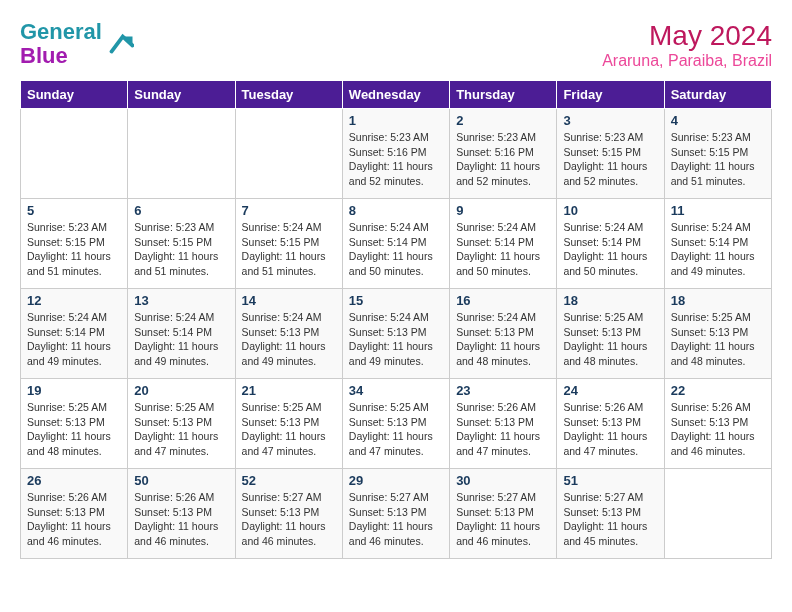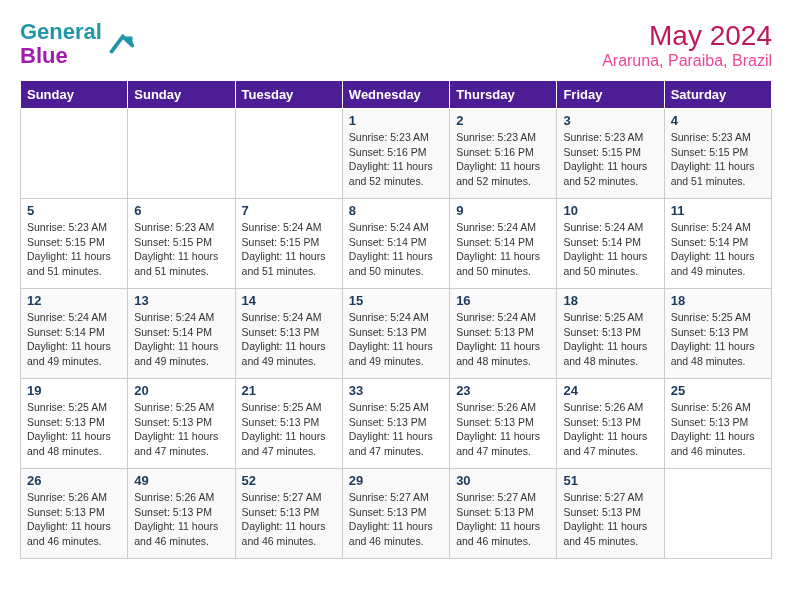--- a/index.html
+++ b/index.html
@@ -271,58 +271,58 @@
 and 47 minutes.</div>
         </td>
         <td>
           <div class="day-num">21</div>
           <div class="day-info" style="white-space: pre-line;">Sunrise: 5:25 AM
 Sunset: 5:13 PM
 Daylight: 11 hours
 and 47 minutes.</div>
         </td>
         <td>
-          <div class="day-num">33</div>
+          <div class="day-num">34</div>
           <div class="day-info" style="white-space: pre-line;">Sunrise: 5:25 AM
 Sunset: 5:13 PM
 Daylight: 11 hours
 and 47 minutes.</div>
         </td>
         <td>
           <div class="day-num">23</div>
           <div class="day-info" style="white-space: pre-line;">Sunrise: 5:26 AM
 Sunset: 5:13 PM
 Daylight: 11 hours
 and 47 minutes.</div>
         </td>
         <td>
           <div class="day-num">24</div>
           <div class="day-info" style="white-space: pre-line;">Sunrise: 5:26 AM
 Sunset: 5:13 PM
 Daylight: 11 hours
 and 47 minutes.</div>
         </td>
         <td>
-          <div class="day-num">25</div>
+          <div class="day-num">22</div>
           <div class="day-info" style="white-space: pre-line;">Sunrise: 5:26 AM
 Sunset: 5:13 PM
 Daylight: 11 hours
 and 46 minutes.</div>
         </td>
       </tr>
       <tr>
         <td>
           <div class="day-num">26</div>
           <div class="day-info" style="white-space: pre-line;">Sunrise: 5:26 AM
 Sunset: 5:13 PM
 Daylight: 11 hours
 and 46 minutes.</div>
         </td>
         <td>
-          <div class="day-num">49</div>
+          <div class="day-num">50</div>
           <div class="day-info" style="white-space: pre-line;">Sunrise: 5:26 AM
 Sunset: 5:13 PM
 Daylight: 11 hours
 and 46 minutes.</div>
         </td>
         <td>
           <div class="day-num">52</div>
           <div class="day-info" style="white-space: pre-line;">Sunrise: 5:27 AM
 Sunset: 5:13 PM
 Daylight: 11 hours

